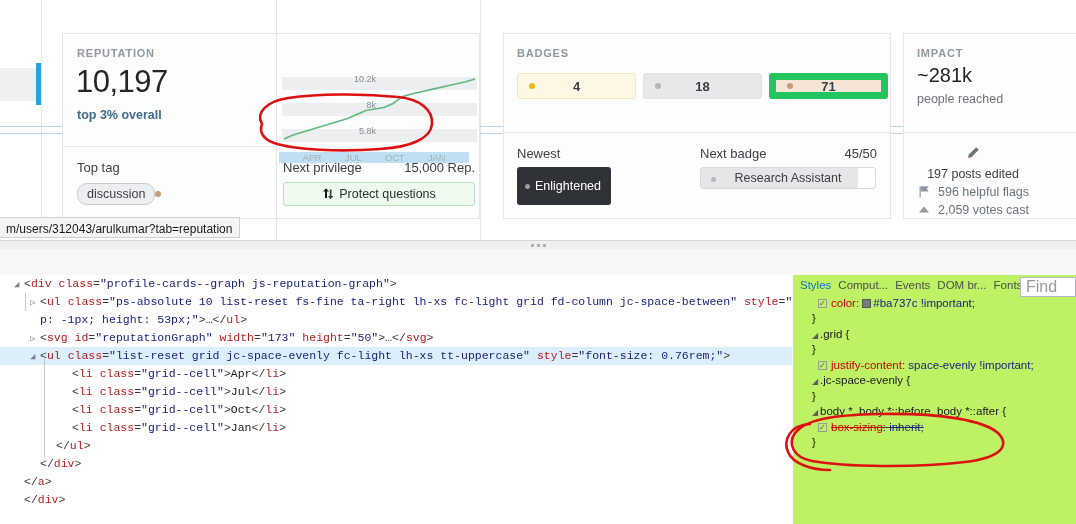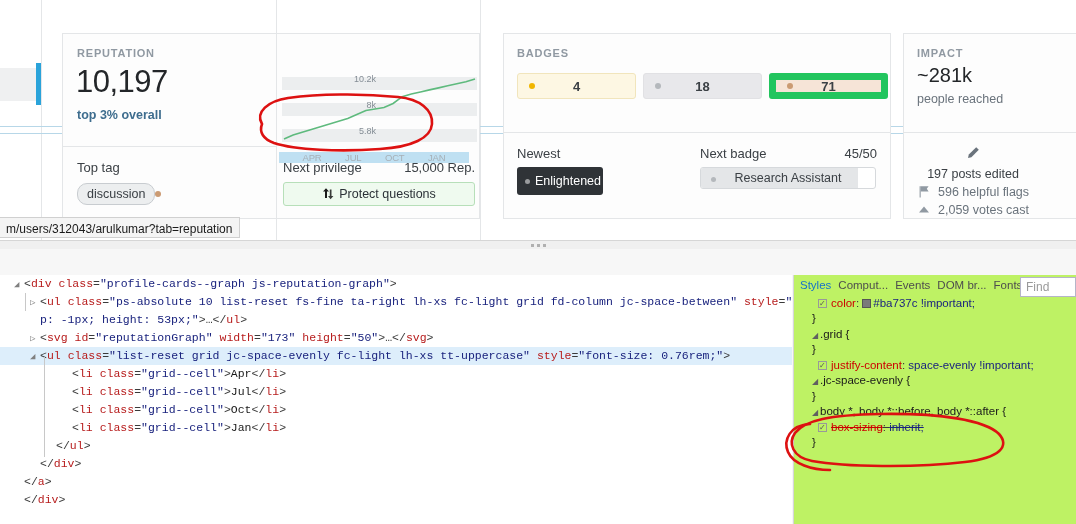--- a/index.html
+++ b/index.html
@@ -66,21 +66,21 @@
   .badge-pill .num { width:100%; text-align:center; }
   .bp-gold   { background:#fdf7e3; border:1px solid #f1e5bc; }
   .bp-gold .dot   { background:#f1b600; }
   .bp-silver { background:#e8e8eb; border:1px solid #e1e1e4; }
   .bp-silver .dot { background:#b4b8bc; }
   .bp-bronze { background:#f6e4d7; border:7px solid #22c55e; }
   .bp-bronze .dot { background:#cb9b73; }
 
   .newest-label { position:absolute; left:13px; top:112px; font-size:13px; color:#3b4045;}
   .badge-tag-dark {
-    position:absolute; left:13px; top:133px; height:28px; padding:0 2px 0 18px;
+    position:absolute; left:13px; top:133px; height:38px; padding:0 10px 0 18px;
     background:#2f3337; color:#ffffff; border-radius:3px;
     display:flex; align-items:center; font-size:12.5px;
   }
   .badge-tag-dark .dot { position:absolute; left:8px; width:5px; height:5px; border-radius:50%; background:#9a9c9e; }
   .nextbadge-row { position:absolute; left:196px; right:13px; top:112px; display:flex; justify-content:space-between; font-size:13px; color:#3b4045;}
   .badge-progress {
     position:absolute; left:196px; top:133px; width:176px; height:22px;
     border:1px solid #d6d9dc; border-radius:3px; background:#ffffff; overflow:hidden;
   }
   .badge-progress .fill { position:absolute; left:0; top:0; bottom:0; width:90%; background:#e4e6e8; }
@@ -166,21 +166,21 @@
   .prop { color:#cc0000; }
   .pval { color:#1a237e; }
   .strike { text-decoration:line-through; }
   .swatch { display:inline-block; width:9px; height:9px; background:#7a7a7a; border:1px solid #555; position:relative; top:1px; margin-right:2px; }
   .twx { color:#606060; font-size:8px; display:inline-block; width:8px; }
 
   
   #find-box {
     position:absolute; right:0px; top:28px; width:56px; height:20px;
     border:1px solid #b5b5c8; background:#ffffff; color:#9a9a9a;
-    font-size:12px; padding-left:5px; display:flex; align-items:center;
+    font-size:16px; padding-left:5px; display:flex; align-items:center;
   }
 
   
   .ink { position:absolute; pointer-events:none; }
 </style>
 </head>
 <body>
 
 <div id="page-region">
 

